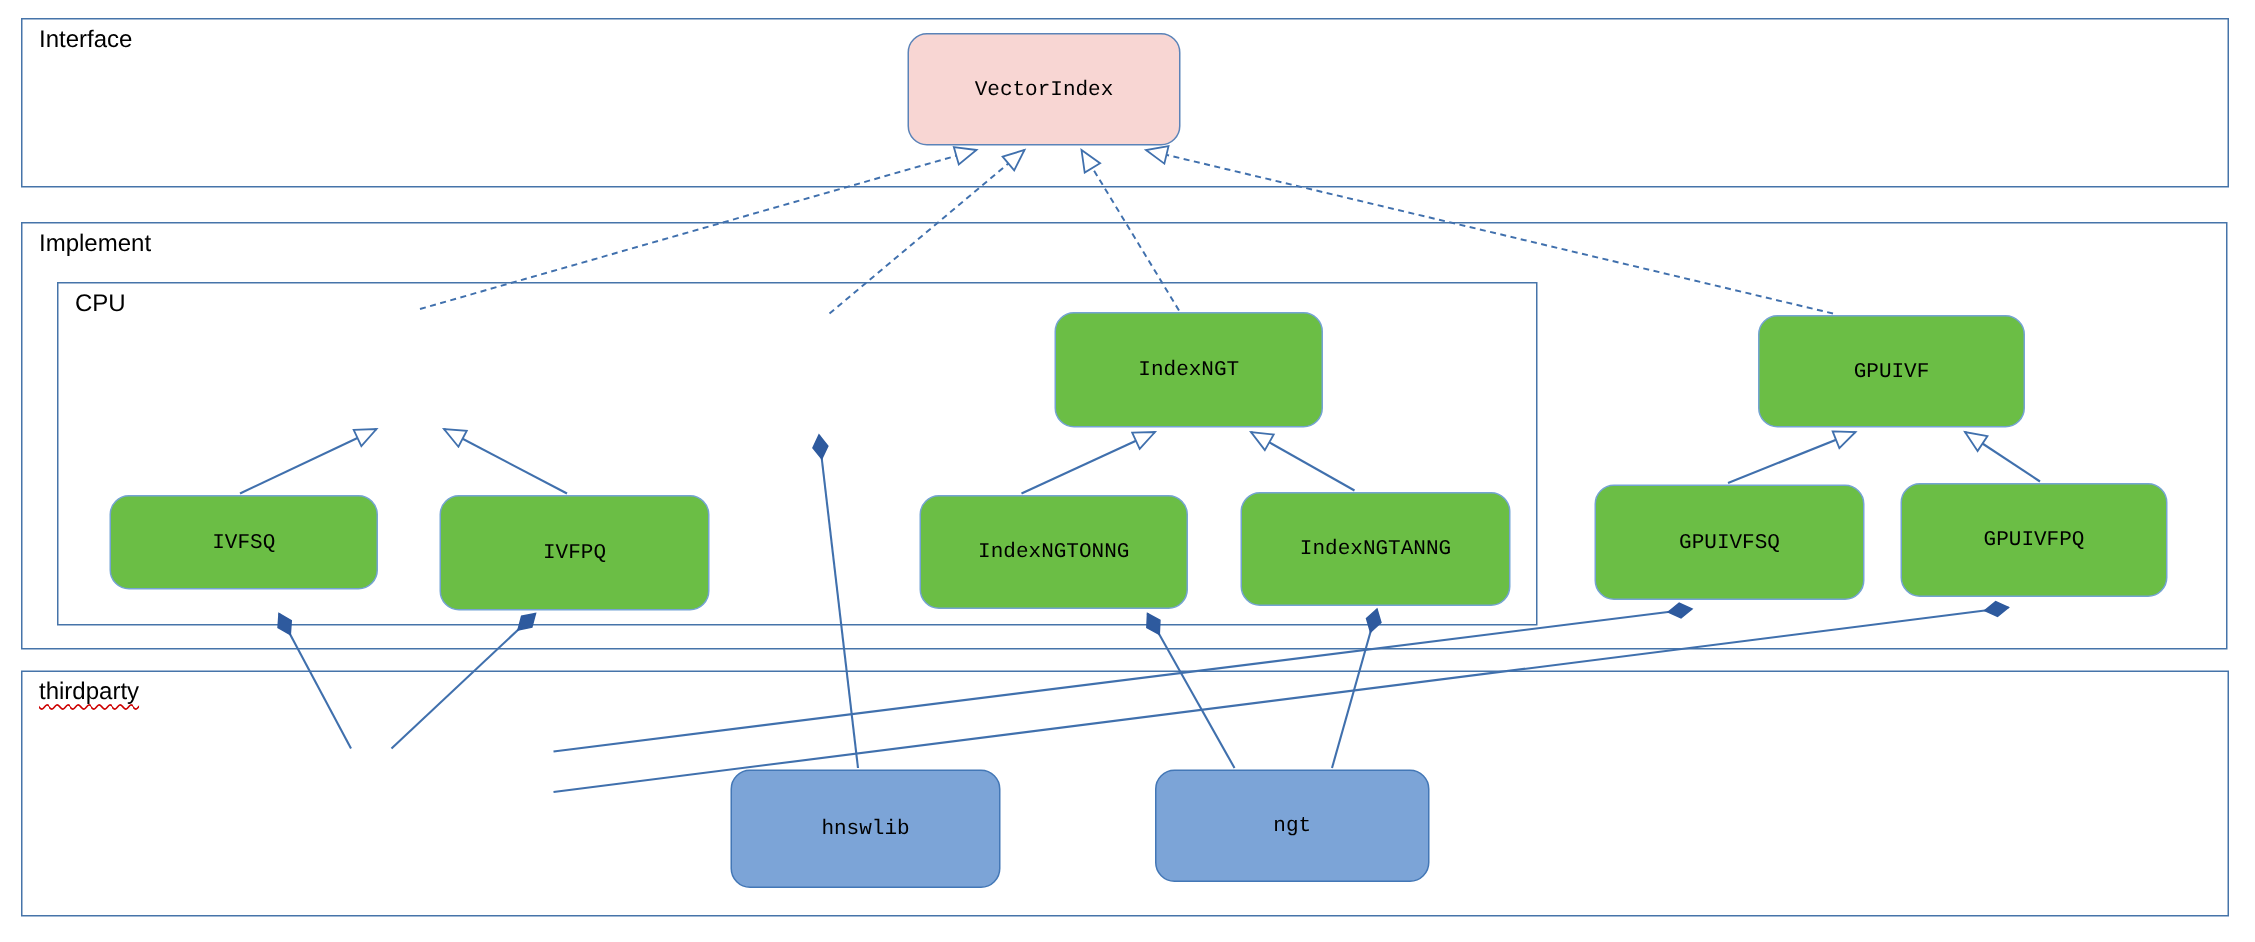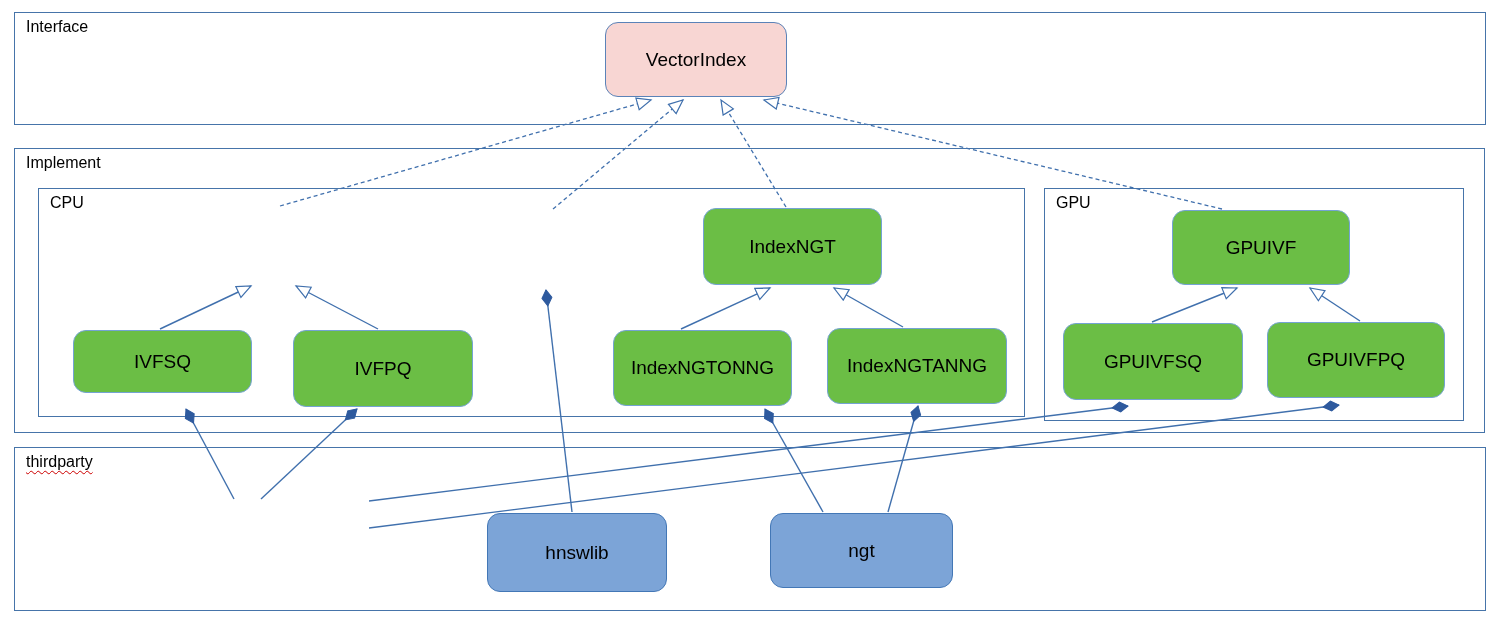--- a/index.html
+++ b/index.html
@@ -16,21 +16,21 @@
     font-family:"Liberation Sans",sans-serif;background:#fff;padding:0 2px;
   }
   .wavy{
     text-decoration-line:underline;text-decoration-style:wavy;
     text-decoration-color:#cc0000;text-decoration-thickness:1px;
     text-underline-offset:3px;
   }
   .node{
     position:absolute;border-radius:13px;box-sizing:border-box;
     display:flex;align-items:center;justify-content:center;
-    font-family:Liberation Sans, sans-serif;font-size:19px;color:#000;z-index:3;
+    font-family:Liberation Mono, monospace;font-size:14px;color:#000;z-index:3;
   }
   .node-interface{background:#f8d6d3;border:1.6px solid #5b83b8;}
   .node-impl{background:#6bbe45;border:1.6px solid #74a3d3;}
   .node-lib{background:#7ca4d7;border:1.6px solid #4377b6;}
   #edges{position:absolute;left:0;top:0;z-index:2;}
   .edge{stroke:#4070ad;stroke-width:1.4;fill:none;}
   .edge-dashed{stroke-dasharray:4 3;stroke-width:1.3;}
 </style>
 </head>
 <body>
@@ -42,23 +42,20 @@
   </div>
 
   <div class="container" style="left:14px;top:148px;width:1471px;height:285px;">
     <span class="container-label">Implement</span>
   </div>
 
   <div class="container" style="left:38px;top:188px;width:987px;height:229px;">
     <span class="container-label">CPU</span>
   </div>
 
-  <div class="container" style="left:1044px;top:188px;width:420px;height:233px;">
-    <span class="container-label">GPU</span>
-  </div>
 
   <div class="container" style="left:14px;top:447px;width:1472px;height:164px;">
     <span class="container-label wavy">thirdparty</span>
   </div>
 
   <svg id="edges" width="1503" height="628">
     <defs>
       <marker id="mArrow" markerUnits="userSpaceOnUse" markerWidth="18" markerHeight="16" refX="15" refY="7" orient="auto">
         <path d="M1,1 L15,7 L1,13 Z" fill="#ffffff" stroke="#4070ad" stroke-width="1.2"></path>
       </marker>

